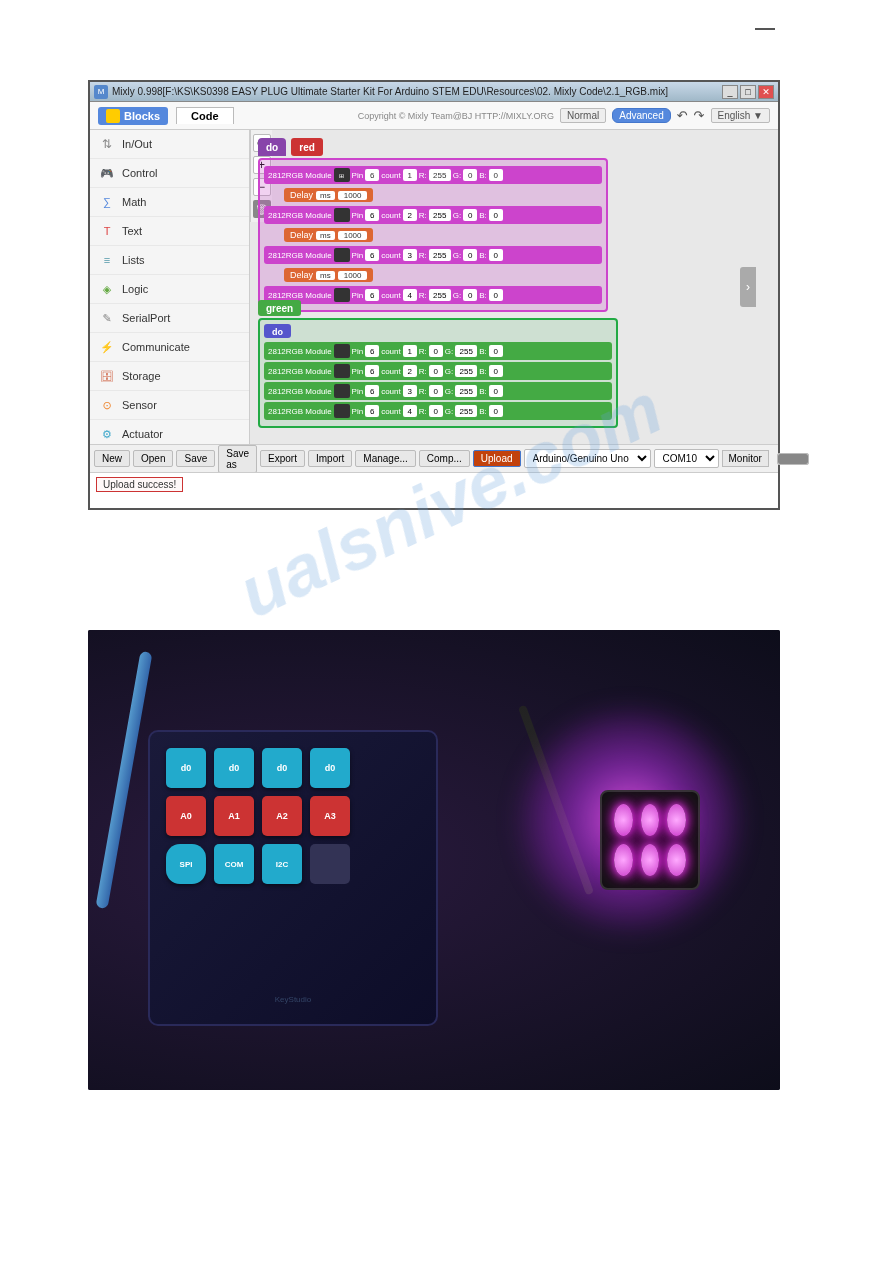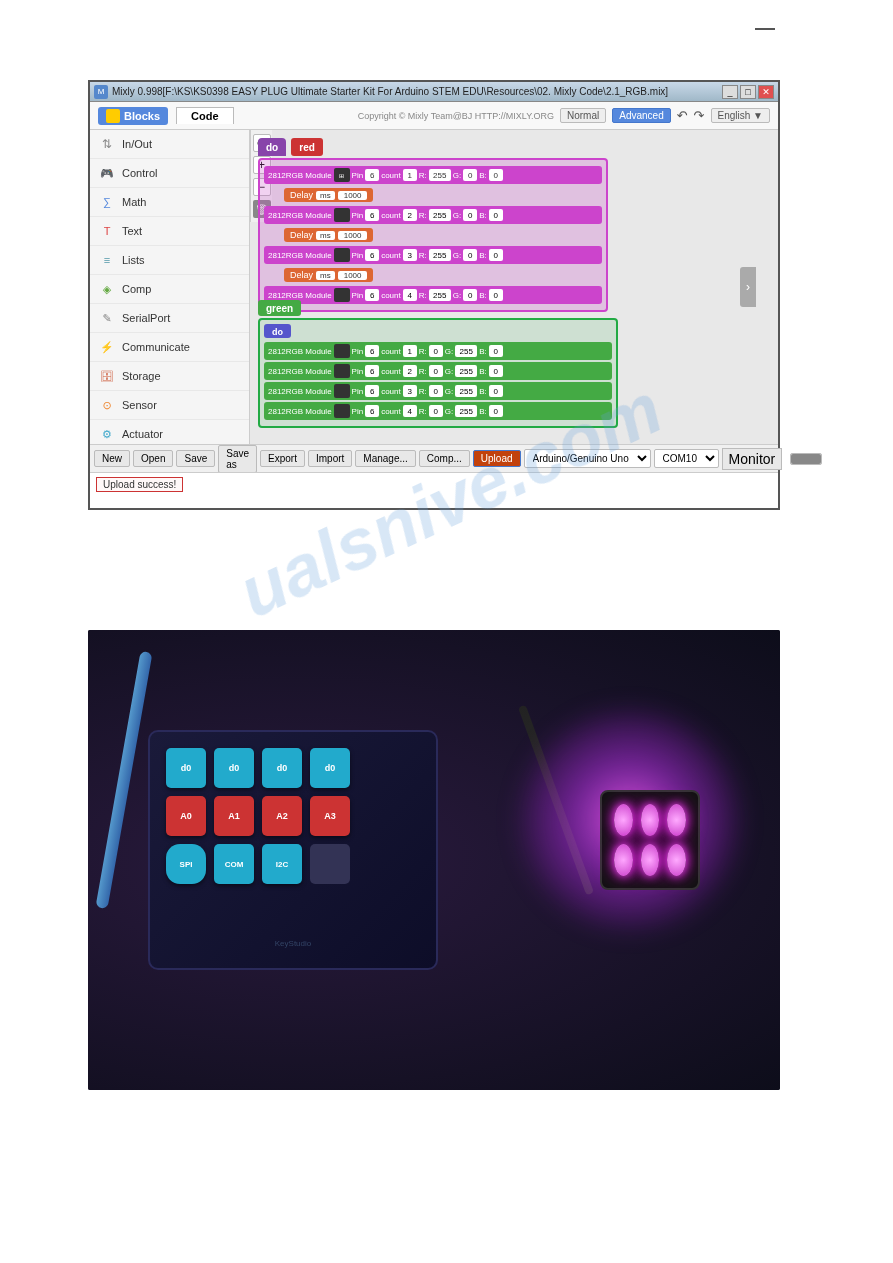--- a/index.html
+++ b/index.html
@@ -153,20 +153,21 @@
       border: 1px solid #bbb;
       background: #eee;
       font-size: 10px;
       cursor: pointer;
       border-radius: 2px;
     }
     .mode-btn.active {
       background: #5588dd;
       color: white;
       border-color: #4477cc;
+      border-radius: 6px;
     }
     .undo-btn, .redo-btn {
       font-size: 13px;
       cursor: pointer;
       color: #555;
     }
     .lang-btn {
       padding: 1px 6px;
       border: 1px solid #bbb;
       background: #eee;
@@ -303,21 +304,21 @@
       padding: 2px 4px;
       border: 1px solid #bbb;
       background: white;
       font-size: 10px;
       border-radius: 2px;
     }
     .monitor-btn {
       padding: 2px 6px;
       border: 1px solid #bbb;
       background: #e8e8e8;
-      font-size: 14px;
+      font-size: 10px;
       cursor: pointer;
     }
 
     
     .status-area {
       height: 36px;
       background: white;
       border-top: 1px solid #ccc;
       padding: 2px 6px;
       font-size: 10px;
@@ -429,21 +430,21 @@
         <div class="sidebar-item">
           <div class="sidebar-icon">
             <span style="font-size:11px;color:#5599aa;">≡</span>
           </div>
           <span>Lists</span>
         </div>
         <div class="sidebar-item">
           <div class="sidebar-icon">
             <span style="font-size:11px;color:#66aa44;">◈</span>
           </div>
-          <span>Comp</span>
+          <span>Logic</span>
         </div>
         <div class="sidebar-item">
           <div class="sidebar-icon">
             <span style="font-size:11px;color:#888;">✎</span>
           </div>
           <span>SerialPort</span>
         </div>
         <div class="sidebar-item">
           <div class="sidebar-icon">
             <span style="font-size:11px;color:#5588dd;">⚡</span>
@@ -679,21 +680,21 @@
     </div>
 
   </div>
 </div>
 
 <div class="photo-section">
   <div class="arduino-scene">
 
     <div style="position:absolute;top:20px;left:30px;width:12px;height:260px;background:linear-gradient(to right,#5599cc,#3366aa);border-radius:6px;transform:rotate(10deg);z-index:2;"></div>
 
-    <div style="position:absolute;top:100px;left:60px;width:290px;height:240px;background:linear-gradient(135deg,#1a1a3a,#0d0d28);border-radius:10px;border:2px solid #2a2a5a;z-index:3;">
+    <div style="position:absolute;top:100px;left:60px;width:290px;height:296px;background:linear-gradient(135deg,#1a1a3a,#0d0d28);border-radius:10px;border:2px solid #2a2a5a;z-index:3;">
 
       <div style="display:grid;grid-template-columns:repeat(4,44px);grid-template-rows:repeat(3,44px);gap:4px;position:absolute;top:16px;left:16px;">
 
         <div style="width:40px;height:40px;background:#22aacc;border-radius:5px;display:flex;align-items:center;justify-content:center;font-size:9px;color:white;font-weight:bold;box-shadow:0 2px 4px rgba(0,0,0,0.5);">d0</div>
         <div style="width:40px;height:40px;background:#22aacc;border-radius:5px;display:flex;align-items:center;justify-content:center;font-size:9px;color:white;font-weight:bold;box-shadow:0 2px 4px rgba(0,0,0,0.5);">d0</div>
         <div style="width:40px;height:40px;background:#22aacc;border-radius:5px;display:flex;align-items:center;justify-content:center;font-size:9px;color:white;font-weight:bold;box-shadow:0 2px 4px rgba(0,0,0,0.5);">d0</div>
         <div style="width:40px;height:40px;background:#22aacc;border-radius:5px;display:flex;align-items:center;justify-content:center;font-size:9px;color:white;font-weight:bold;box-shadow:0 2px 4px rgba(0,0,0,0.5);">d0</div>
 
         <div style="width:40px;height:40px;background:#cc3333;border-radius:5px;display:flex;align-items:center;justify-content:center;font-size:9px;color:white;font-weight:bold;box-shadow:0 2px 4px rgba(0,0,0,0.5);">A0</div>
         <div style="width:40px;height:40px;background:#cc3333;border-radius:5px;display:flex;align-items:center;justify-content:center;font-size:9px;color:white;font-weight:bold;box-shadow:0 2px 4px rgba(0,0,0,0.5);">A1</div>

